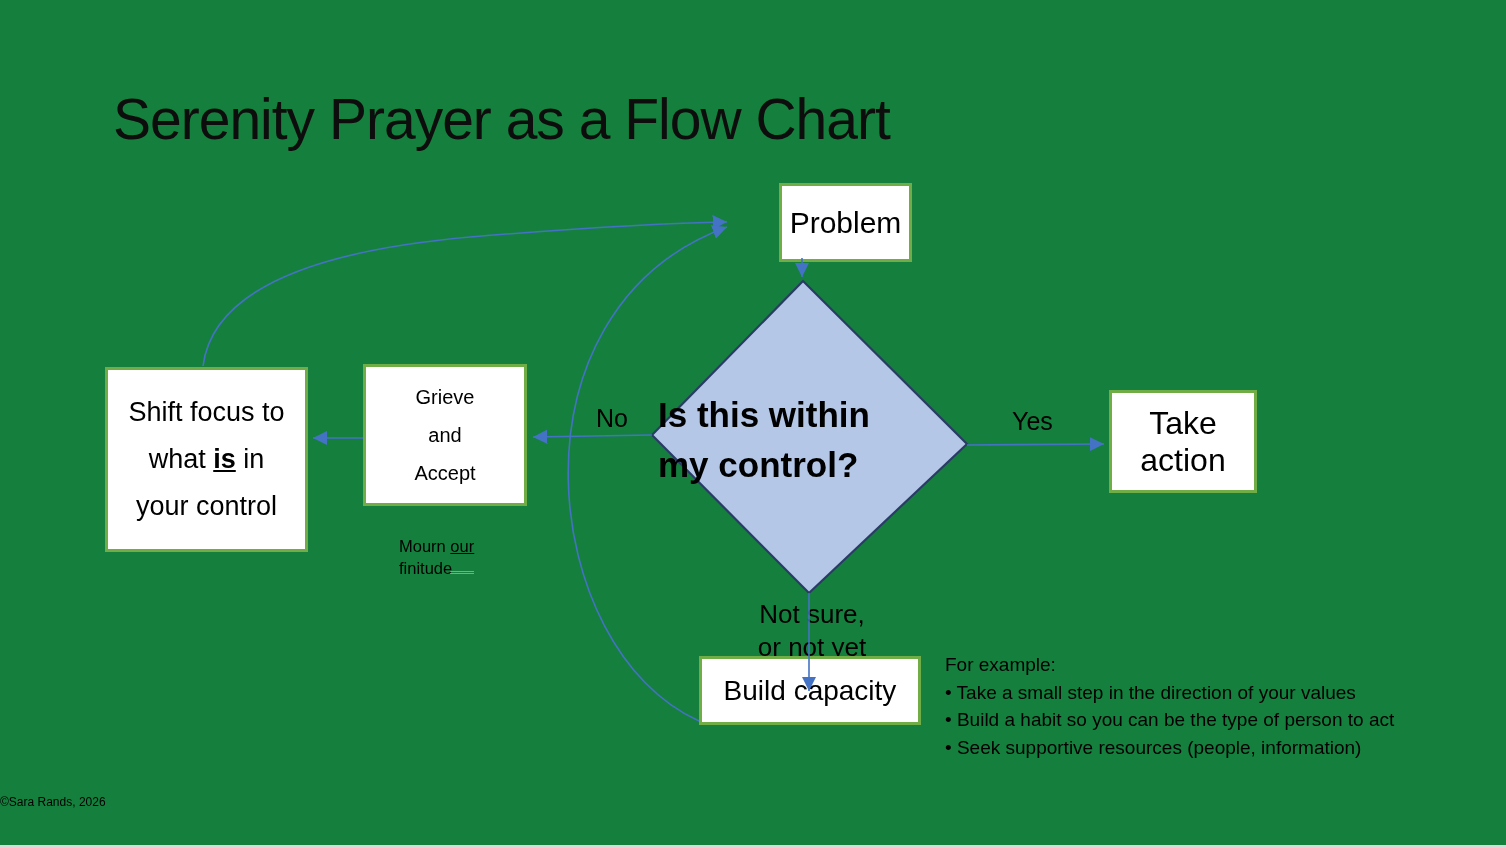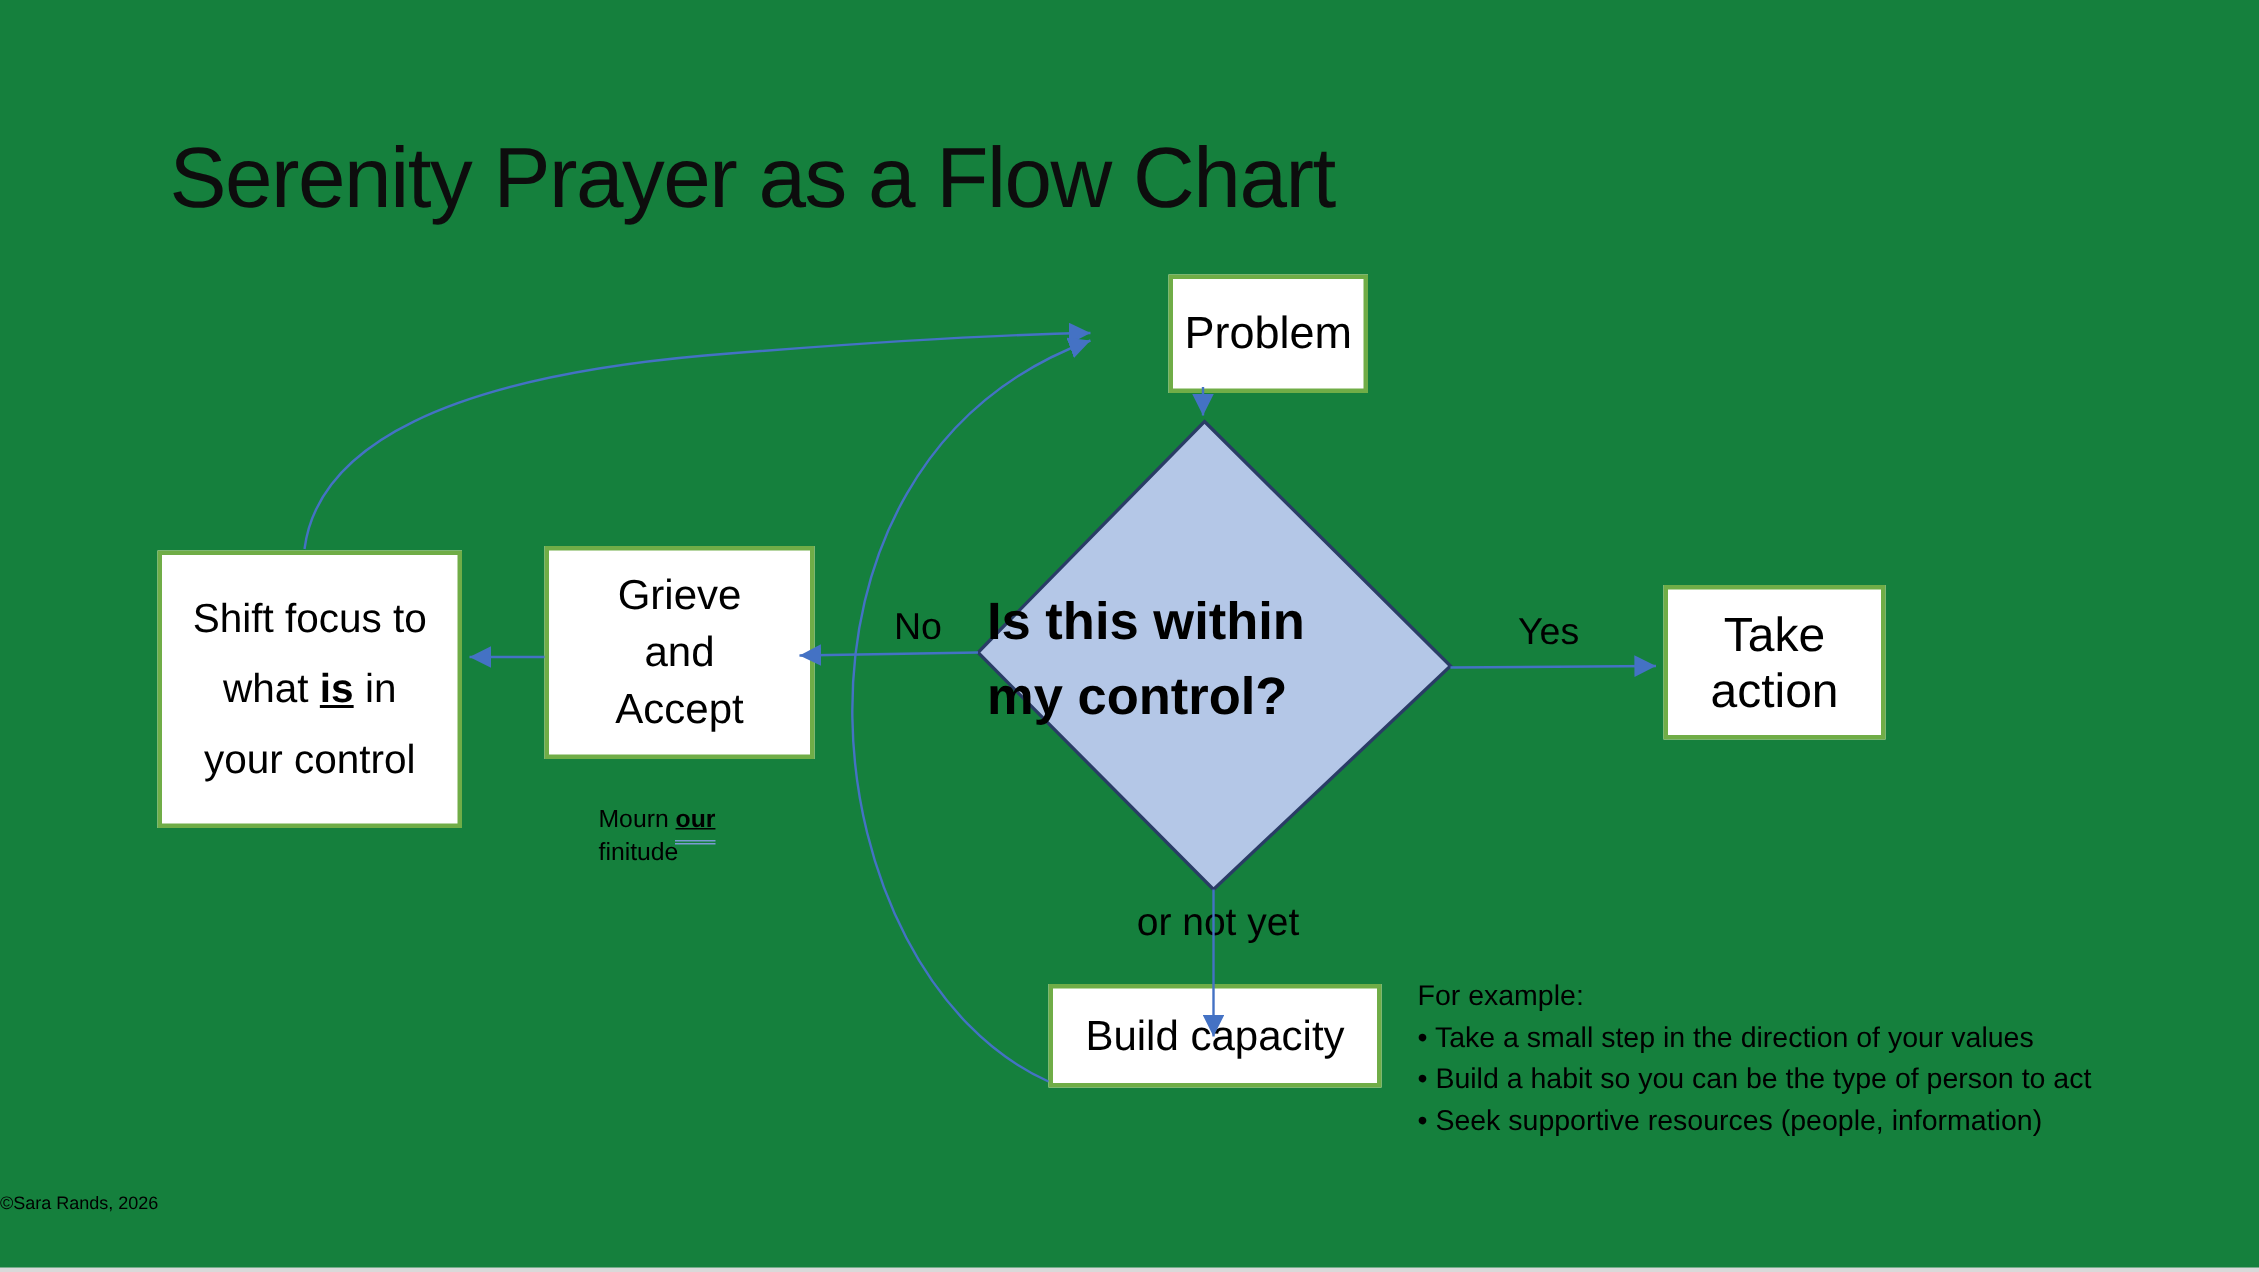--- a/index.html
+++ b/index.html
@@ -18,42 +18,42 @@
   .node {
     position: absolute; box-sizing: border-box; background: #fff;
     border: 3px solid #70AD47; z-index: 1;
     display: flex; flex-direction: column; align-items: center; justify-content: center;
     text-align: center;
   }
   .node .nline { white-space: pre-wrap; }
 
   .node-problem       { left: 735px; top: 183px; width: 133px; height: 79px;  font-size: 30px; margin-left: 44px; }
   .node-take-action   { left: 1109px; top: 390px; width: 148px; height: 103px; font-size: 32px; line-height: 37px; }
-  .node-grieve        { left: 363px; top: 364px; width: 180px; height: 142px; font-size: 28px; line-height: 38px; }
+  .node-grieve        { left: 363px; top: 364px; width: 164px; height: 142px; font-size: 20px; line-height: 38px; }
   .node-shift-focus   { left: 105px; top: 367px; width: 203px; height: 185px; font-size: 27px; line-height: 47px; }
   .node-build         { left: 699px; top: 656px; width: 222px; height: 69px;  font-size: 28px; }
 
   .emph-is { font-weight: 700; text-decoration: underline; }
 
   .decision-text {
     position: absolute; left: 658px; top: 390px; width: 300px; z-index: 3;
     text-align: left; font-size: 35px; font-weight: 600; line-height: 50px;
   }
 
   .edge-label { position: absolute; z-index: 3; font-size: 25px; }
   .label-no  { left: 596px; top: 404px; }
   .label-yes { left: 1012px; top: 407px; }
   .label-not-sure {
     position: absolute; left: 712px; top: 598px; width: 200px; z-index: 0;
     text-align: center; font-size: 26px; line-height: 33px;
   }
 
   .mourn-note { position: absolute; left: 399px; top: 535px; font-size: 16.5px; line-height: 22px; z-index: 3; }
   .mourn-note .mline { white-space: pre-wrap; }
-  .emph-our { text-decoration: underline; border-bottom: 3px double #7b9bd4; padding-bottom: 5px; font-weight: bold; }
+  .emph-our { text-decoration: underline; border-bottom: 3px double #7b9bd4; padding-bottom: 16px; }
 
   .examples { position: absolute; left: 945px; top: 651px; font-size: 19px; line-height: 27.5px; z-index: 3; }
   .examples .bullet::before { content: "\2022  "; }
 
   .copyright { position: absolute; left: 0; top: 795px; width: 1506px; text-align: left; font-size: 12px; z-index: 3; }
 
   .bottom-edge { position: absolute; left: 0; bottom: 0; width: 1506px; height: 3px; background: #d9d9d9; }
 </style>
 </head>
 <body>
@@ -81,20 +81,21 @@
     <div class="nline">Shift focus to</div>
     <div class="nline"><span>what </span><span class="emph-is">is</span><span> in</span></div>
     <div class="nline">your control</div>
   </div>
 
   <div class="node node-build">
     <div class="nline">Build capacity</div>
   </div>
 
   <div class="label-not-sure">
+    <div>Not sure,</div>
     <div>or not yet</div>
   </div>
 
   <svg class="flow-layer" width="1506" height="848" viewBox="0 0 1506 848">
     <defs>
       <marker id="arr" viewBox="0 0 10 10" refX="10" refY="5" markerWidth="9" markerHeight="9" orient="auto">
         <path d="M0,0 L10,5 L0,10 z" fill="#4472C4"></path>
       </marker>
     </defs>
 

